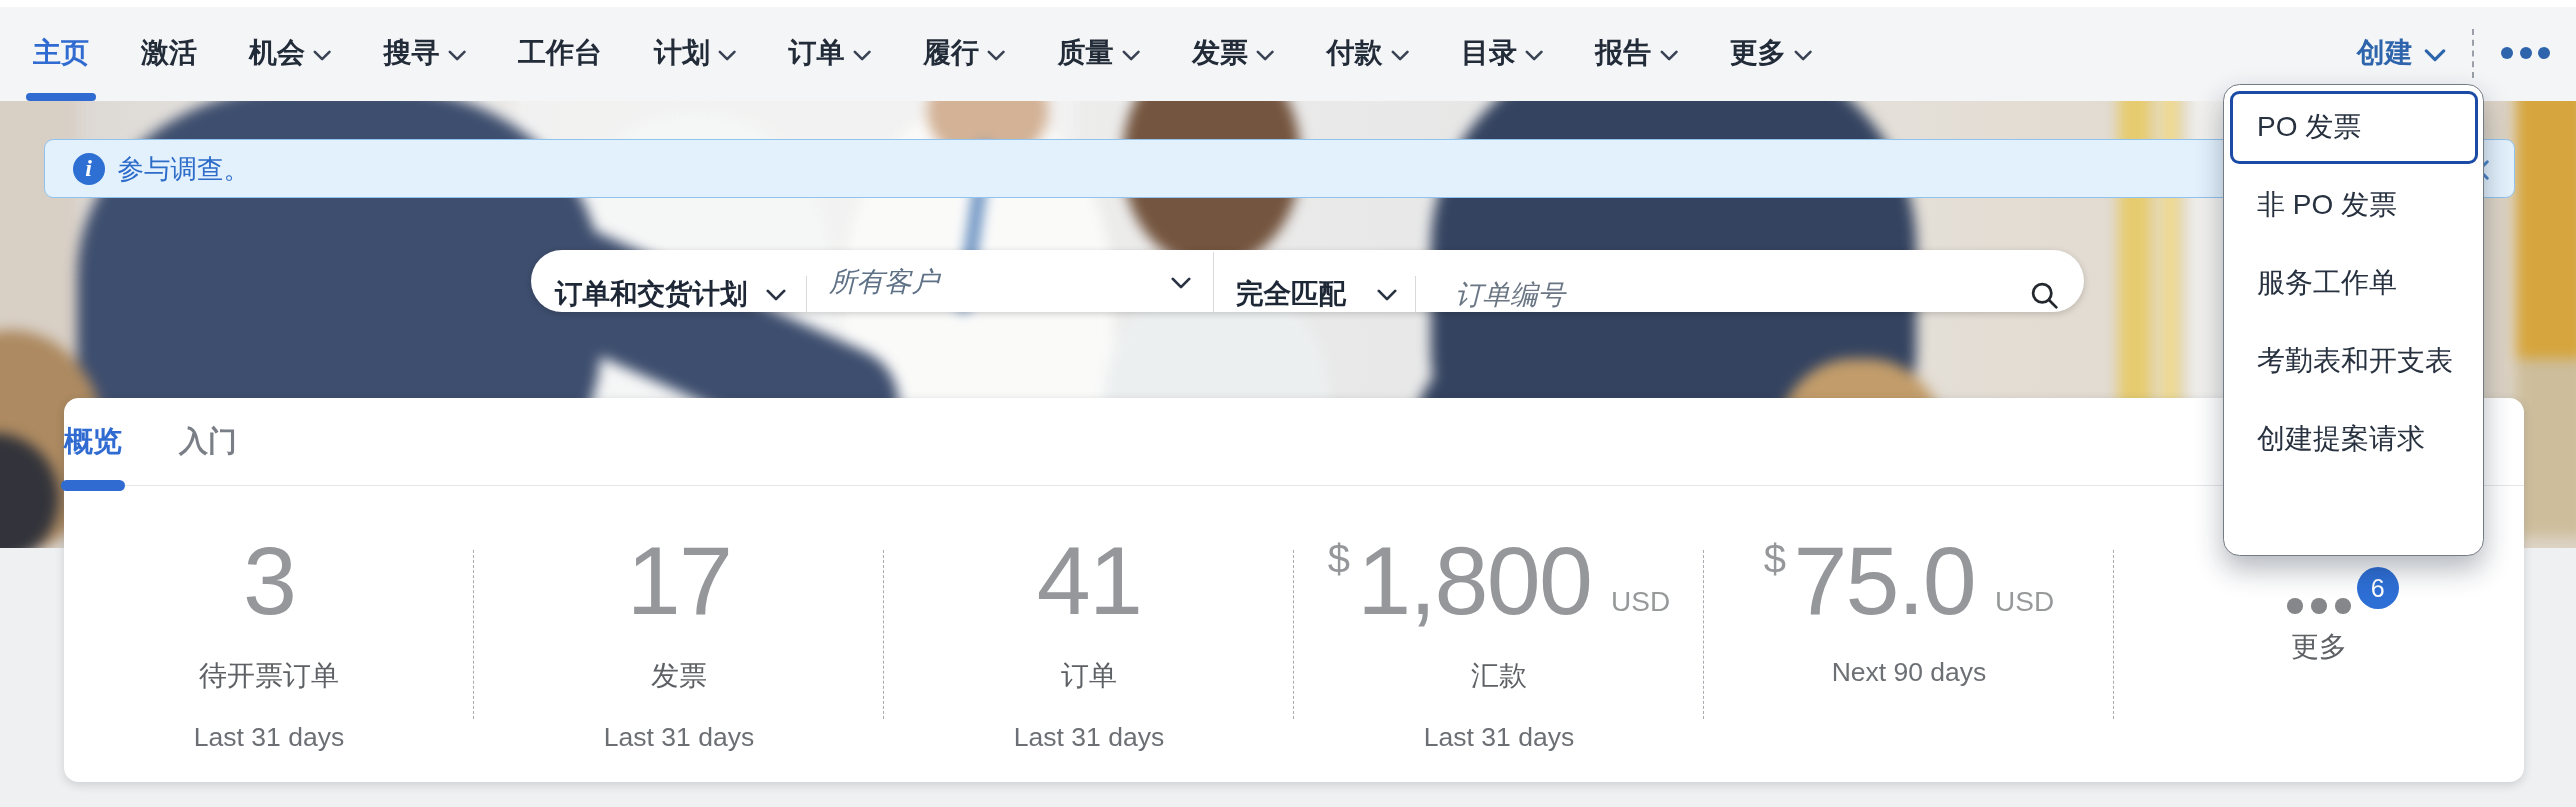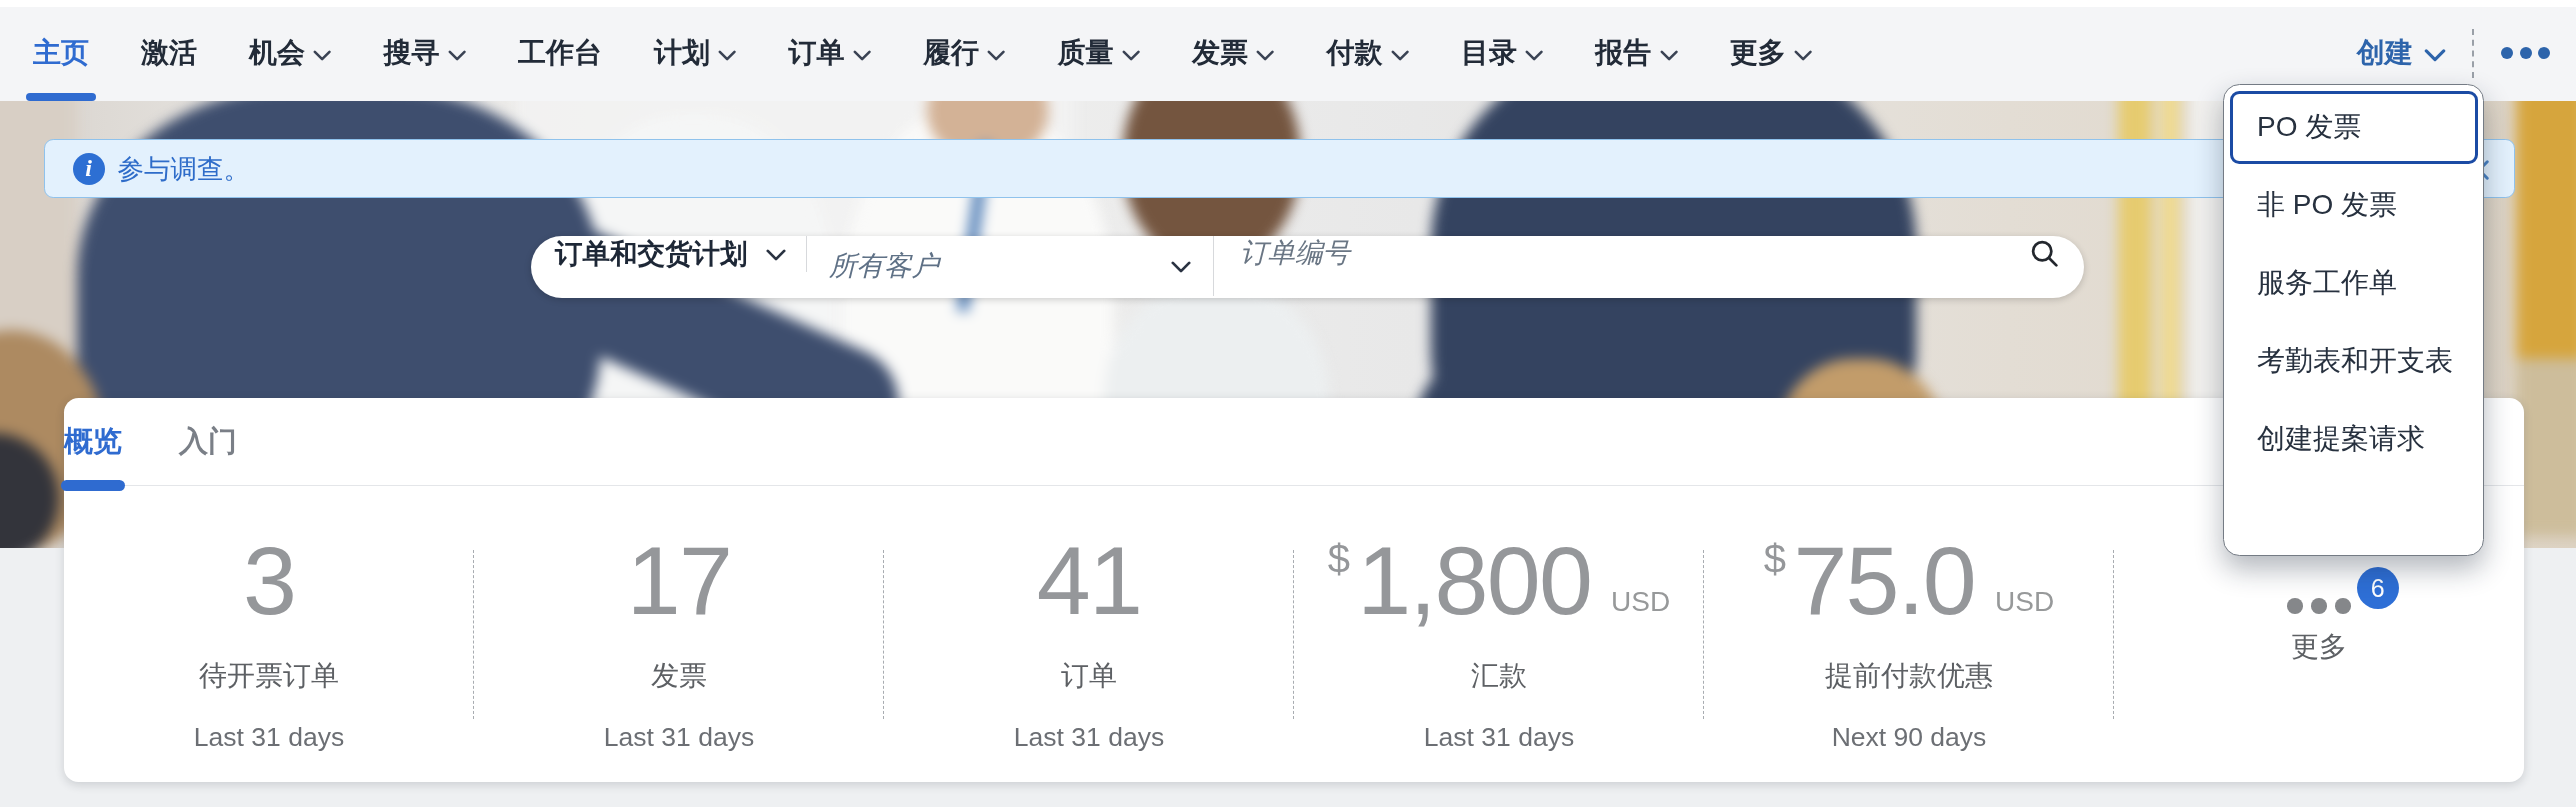--- a/index.html
+++ b/index.html
@@ -31,30 +31,30 @@
   
   .banner{position:absolute;left:44px;top:139px;width:2471px;height:59px;box-sizing:border-box;z-index:20;
     background:#e3f1fd;border:1.8px solid #8fc2ec;border-radius:9.2px;display:flex;align-items:center;padding:0 64px 0 27.5px;}
   .info-icon{width:32px;height:32px;border-radius:50%;background:#2d6fd3;color:#fff;display:flex;align-items:center;justify-content:center;
     font-family:"Liberation Serif",serif;font-style:italic;font-weight:bold;font-size:24px;flex:none;}
   .banner-text{margin-left:29px;font-size:26.5px;color:#1c2634;}
   .banner-link{margin-left:13px;font-size:26.5px;color:#2e6cc9;cursor:pointer;}
   .banner-close{position:absolute;right:18.3px;top:13px;width:33px;height:33px;display:flex;align-items:center;justify-content:center;cursor:pointer;color:#4a82c4;}
 
   
-  .searchbar{position:absolute;left:531px;top:236px;width:1553px;height:62px;z-index:15;background:#fff;border-radius:31px;
-    display:flex;align-items:flex-start;box-shadow:0 1.8px 7.3px rgba(0,0,0,.18);font-size:27.5px;color:#1d2736;}
+  .searchbar{position:absolute;left:531px;top:250px;width:1553px;height:62px;z-index:15;background:#fff;border-radius:31px;
+    display:flex;align-items:flex-end;box-shadow:0 1.8px 7.3px rgba(0,0,0,.18);font-size:27.5px;color:#1d2736;}
   .seg{display:flex;align-items:center;box-sizing:border-box;cursor:pointer;}
   .seg .chev{color:#2a3342;margin-top:2.7px;}
   .seg1{width:276px;padding:0 20px 0 24px;justify-content:space-between;border-right:1.8px solid #d7d9dc;font-weight:600;}
   .seg2{width:407px;padding:12px 22px;justify-content:space-between;border-right:1.8px solid #d7d9dc;}
   .seg2 .sel-text{font-style:italic;color:#5f7186;}
   .seg3{width:202px;padding:0 18.3px 0 22px;justify-content:space-between;border-right:1.8px solid #d7d9dc;font-weight:600;}
   .seg4{flex:1;padding:0 24px;display:flex;align-items:center;cursor:text;}
-  .seg4 input{flex:1;border:0;outline:0;background:transparent;font-size:27.5px;font-family:inherit;color:#4c1d95;}
+  .seg4 input{flex:1;border:0;outline:0;background:transparent;font-size:27.5px;font-family:inherit;color:#4c1d95;margin-left:13px;}
   .seg4 input::placeholder{font-style:italic;color:#6a7684;opacity:1;}
   .search-glass{flex:none;color:#23272e;margin-left:13px;cursor:pointer;display:flex;}
 
   
   .card{position:absolute;left:64px;top:398px;width:2460px;height:384px;background:#fff;border-radius:14.6px;z-index:10;
     box-shadow:0 2.7px 9.2px rgba(34,40,50,.16);}
   .tabs{position:relative;display:flex;align-items:center;height:88px;gap:57px;box-sizing:border-box;border-bottom:1.8px solid #e4e6e9;}
   .tab{position:relative;height:100%;display:flex;align-items:center;font-size:29px;color:#7a7f87;font-weight:600;cursor:pointer;}
   .tab.active{color:#2f6bd0;}
   .tab.active .tab-underline{content:'';position:absolute;left:-2.7px;right:-2.7px;bottom:-6.4px;height:11px;border-radius:5.5px;background:#2f6bd0;}
@@ -265,20 +265,28 @@
       </span>
     </div>
     <div class="seg seg2">
       <span class="sel-text">所有客户</span>
       <span class="chev">
         <svg width="20" height="12" viewBox="0 0 22 13">
             <path d="M2 2l9 9 9-9" fill="none" stroke="currentColor" stroke-width="3" stroke-linecap="round" stroke-linejoin="round"></path>
           </svg>
       </span>
     </div>
+    <div class="seg seg3">
+      <span>完全匹配</span>
+      <span class="chev">
+        <svg width="20" height="12" viewBox="0 0 22 13">
+            <path d="M2 2l9 9 9-9" fill="none" stroke="currentColor" stroke-width="3" stroke-linecap="round" stroke-linejoin="round"></path>
+          </svg>
+      </span>
+    </div>
     <div class="seg seg4">
       <input type="text" placeholder="订单编号" style="">
       <span class="search-glass">
         <svg width="31" height="31" viewBox="0 0 34 34">
             <circle cx="14.5" cy="14.5" r="10" fill="none" stroke="currentColor" stroke-width="3"></circle>
             <path d="M22 22l8 8" stroke="currentColor" stroke-width="3" stroke-linecap="round"></path>
           </svg>
       </span>
     </div>
   </div>
@@ -329,21 +337,20 @@
     </div>
     <div class="stat-label">汇款</div>
     <div class="stat-period">Last 31 days</div>
   </div>
         <div class="stat-col with-divider">
     <div class="stat-value-row">
       <span class="stat-cur">$</span>
       <span class="stat-value">75.0</span>
       <span class="stat-unit">USD</span>
     </div>
-    <div class="stat-label">提前付款优惠</div>
     <div class="stat-period">Next 90 days</div>
   </div>
         <div class="stat-col with-divider">
     <div class="more-dots">
       <i></i>
             <i></i>
             <i></i>
       <span class="more-badge">6</span>
     </div>
     <div class="stat-label more-label">更多</div>

